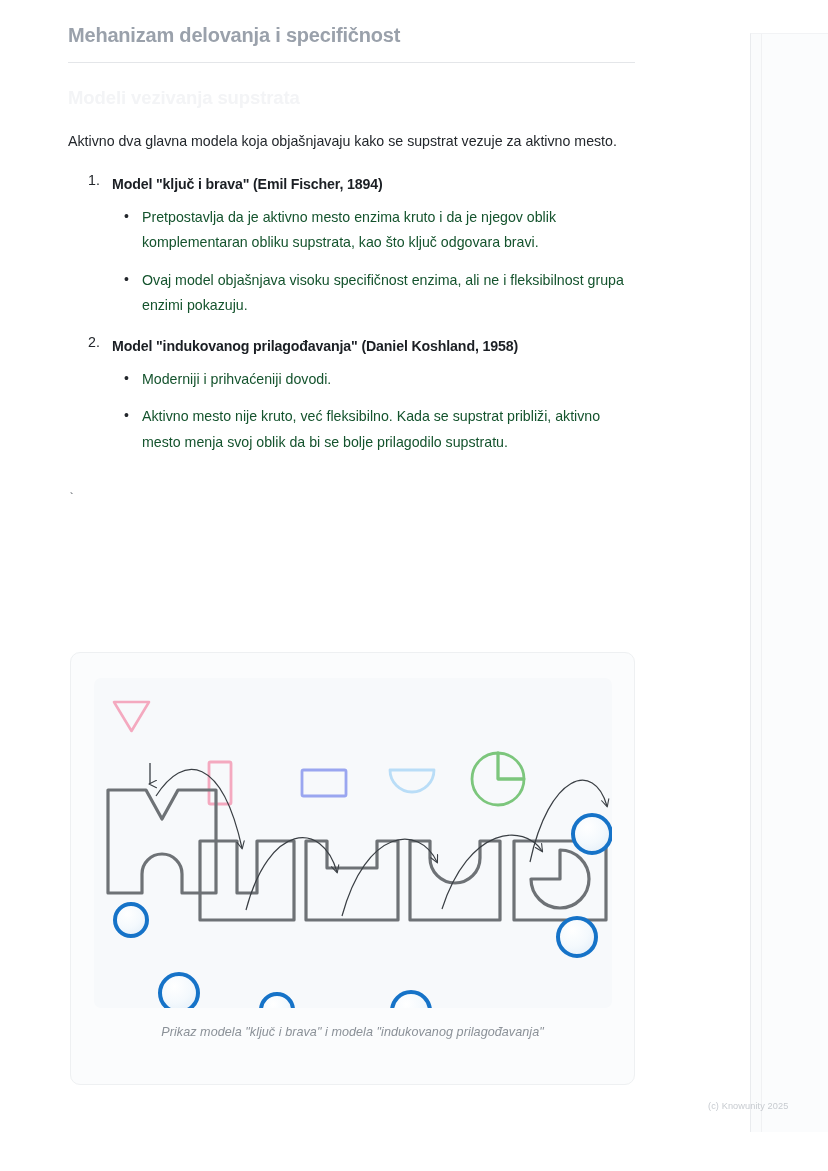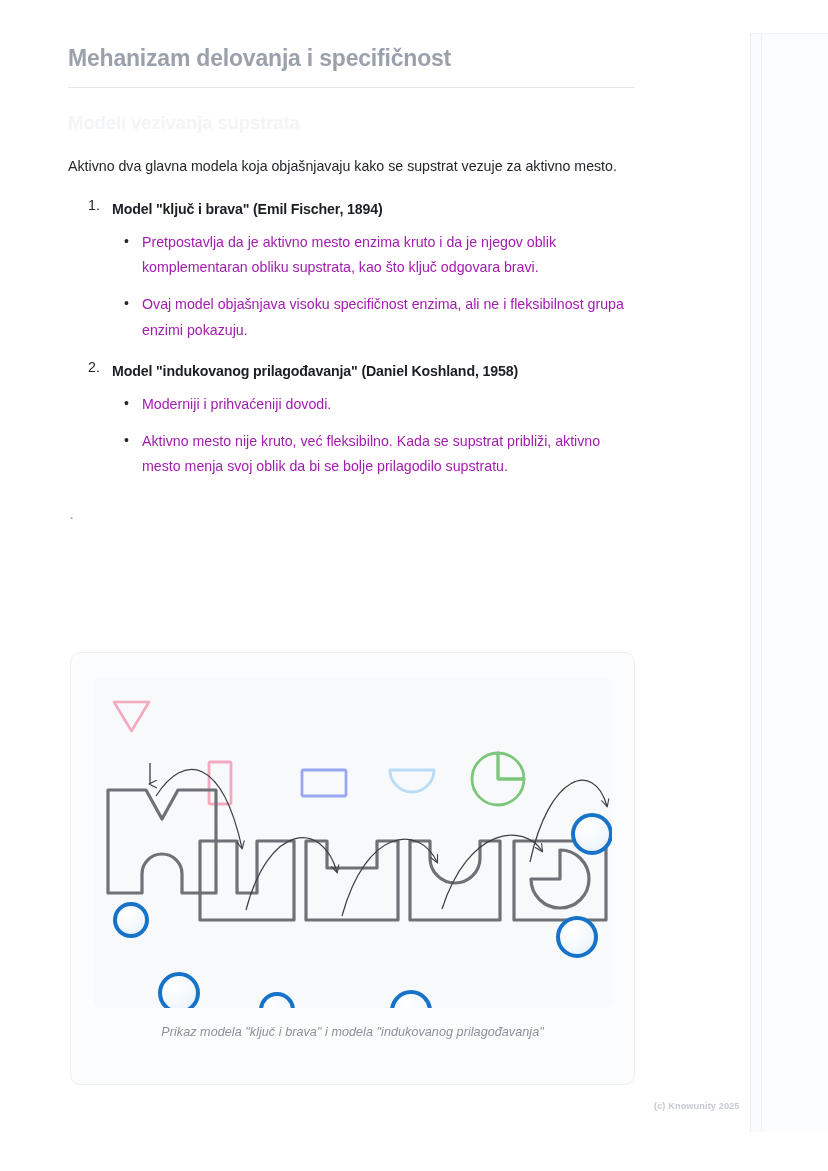--- a/index.html
+++ b/index.html
@@ -36,22 +36,22 @@
   
   #doc {
     position: absolute;
     left: 0; top: 0;
     width: 750px;
     padding: 0 115px 0 68px;
   }
 
   #page-title {
     margin: 0;
-    padding-top: 44px;
-    font-size: 23px;
+    padding-top: 23px;
+    font-size: 20px;
     font-weight: bold;
     letter-spacing: -0.2px;
     color: #9aa1ab;
     line-height: 1.25;
   }
   #title-rule {
     margin: 14px 0 0 0;
     height: 1px;
     background: #e4e6e9;
     border: 0;
@@ -105,21 +105,21 @@
 
   ul.sublist {
     margin: 8px 0 16px 0;
     padding: 0 0 0 28px;
     list-style: none;
   }
   ul.sublist > li {
     position: relative;
     font-size: 14.2px;
     line-height: 1.78;
-    color: #a21caf;
+    color: #14532d;
     margin-bottom: 12px;
     padding-left: 2px;
     max-width: 505px;
   }
   ul.sublist > li:last-child { margin-bottom: 0; }
   ul.sublist > li::before {
     content: "\2022";
     position: absolute;
     left: -16px;
     top: -1px;
@@ -161,27 +161,26 @@
     text-align: center;
     font-size: 12.6px;
     font-style: italic;
     color: #8b9198;
     letter-spacing: 0.05px;
   }
 
   
   #footer-copyright {
     position: absolute;
-    left: 654px;
+    left: 708px;
     top: 1101px;
     font-size: 9.2px;
     color: #c7cbd0;
     white-space: nowrap;
     letter-spacing: 0.1px;
-    font-weight: bold;
   }
 </style>
 </head>
 <body>
 
 <div id="side-panel">
   <div id="side-panel-inner"></div>
 </div>
 
 <div id="doc">

